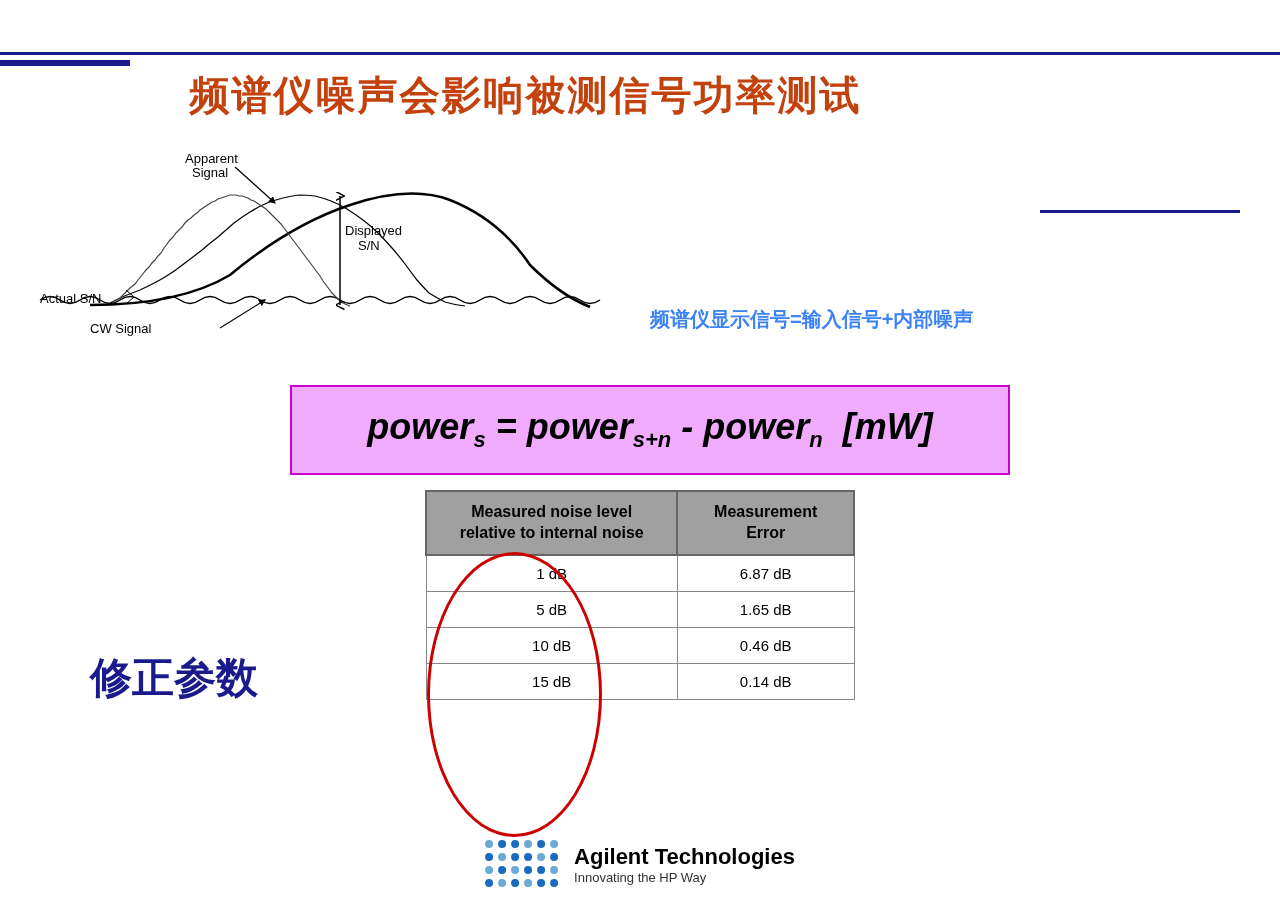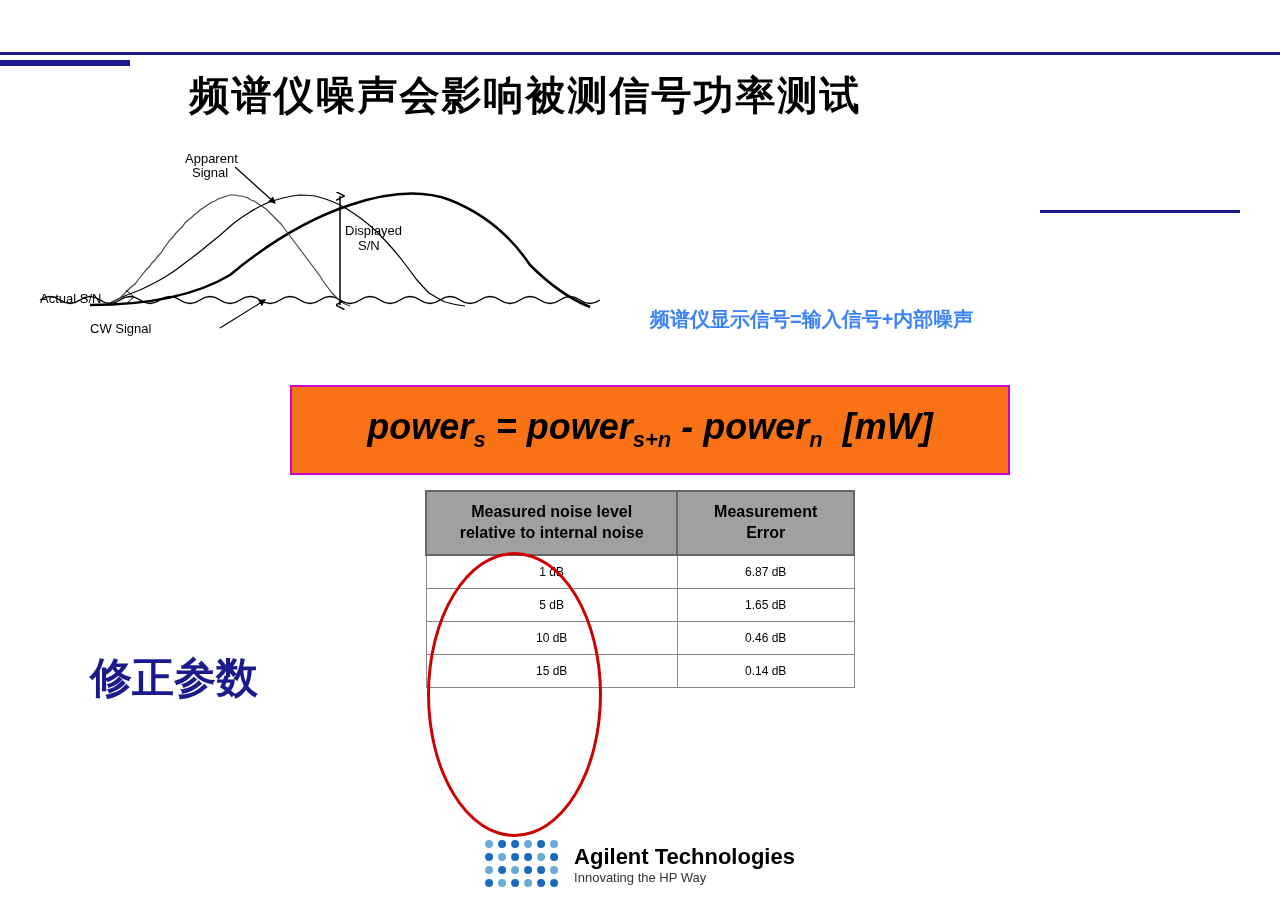--- a/index.html
+++ b/index.html
@@ -32,21 +32,21 @@
 
     
     .title {
       position: absolute;
       top: 68px;
       left: 0;
       width: 1051px;
       text-align: center;
       font-size: 40px;
       font-weight: bold;
-      color: #000000;
+      color: #c2410c;
       letter-spacing: 2px;
     }
 
     
     .accent-line-right {
       position: absolute;
       top: 210px;
       right: 40px;
       width: 200px;
       height: 3px;
@@ -54,21 +54,21 @@
     }
 
     
     .formula-box {
       position: absolute;
       top: 385px;
       left: 290px;
       width: 720px;
       height: 90px;
       border: 2px solid #cc00cc;
-      background: #f97316;
+      background: #f0abfc;
       display: flex;
       align-items: center;
       justify-content: center;
     }
     .formula-text {
       font-size: 36px;
       font-weight: bold;
       font-style: italic;
       color: #000;
     }
@@ -102,21 +102,21 @@
       text-align: center;
       font-size: 16px;
       font-weight: bold;
       color: #000;
       line-height: 1.3;
     }
     .data-table td {
       border: 1.5px solid #888;
       padding: 9px 14px;
       text-align: center;
-      font-size: 12px;
+      font-size: 15px;
       color: #000;
       background: #fff;
     }
 
     
     .red-oval {
       position: absolute;
       top: 552px;
       left: 427px;
       width: 175px;

